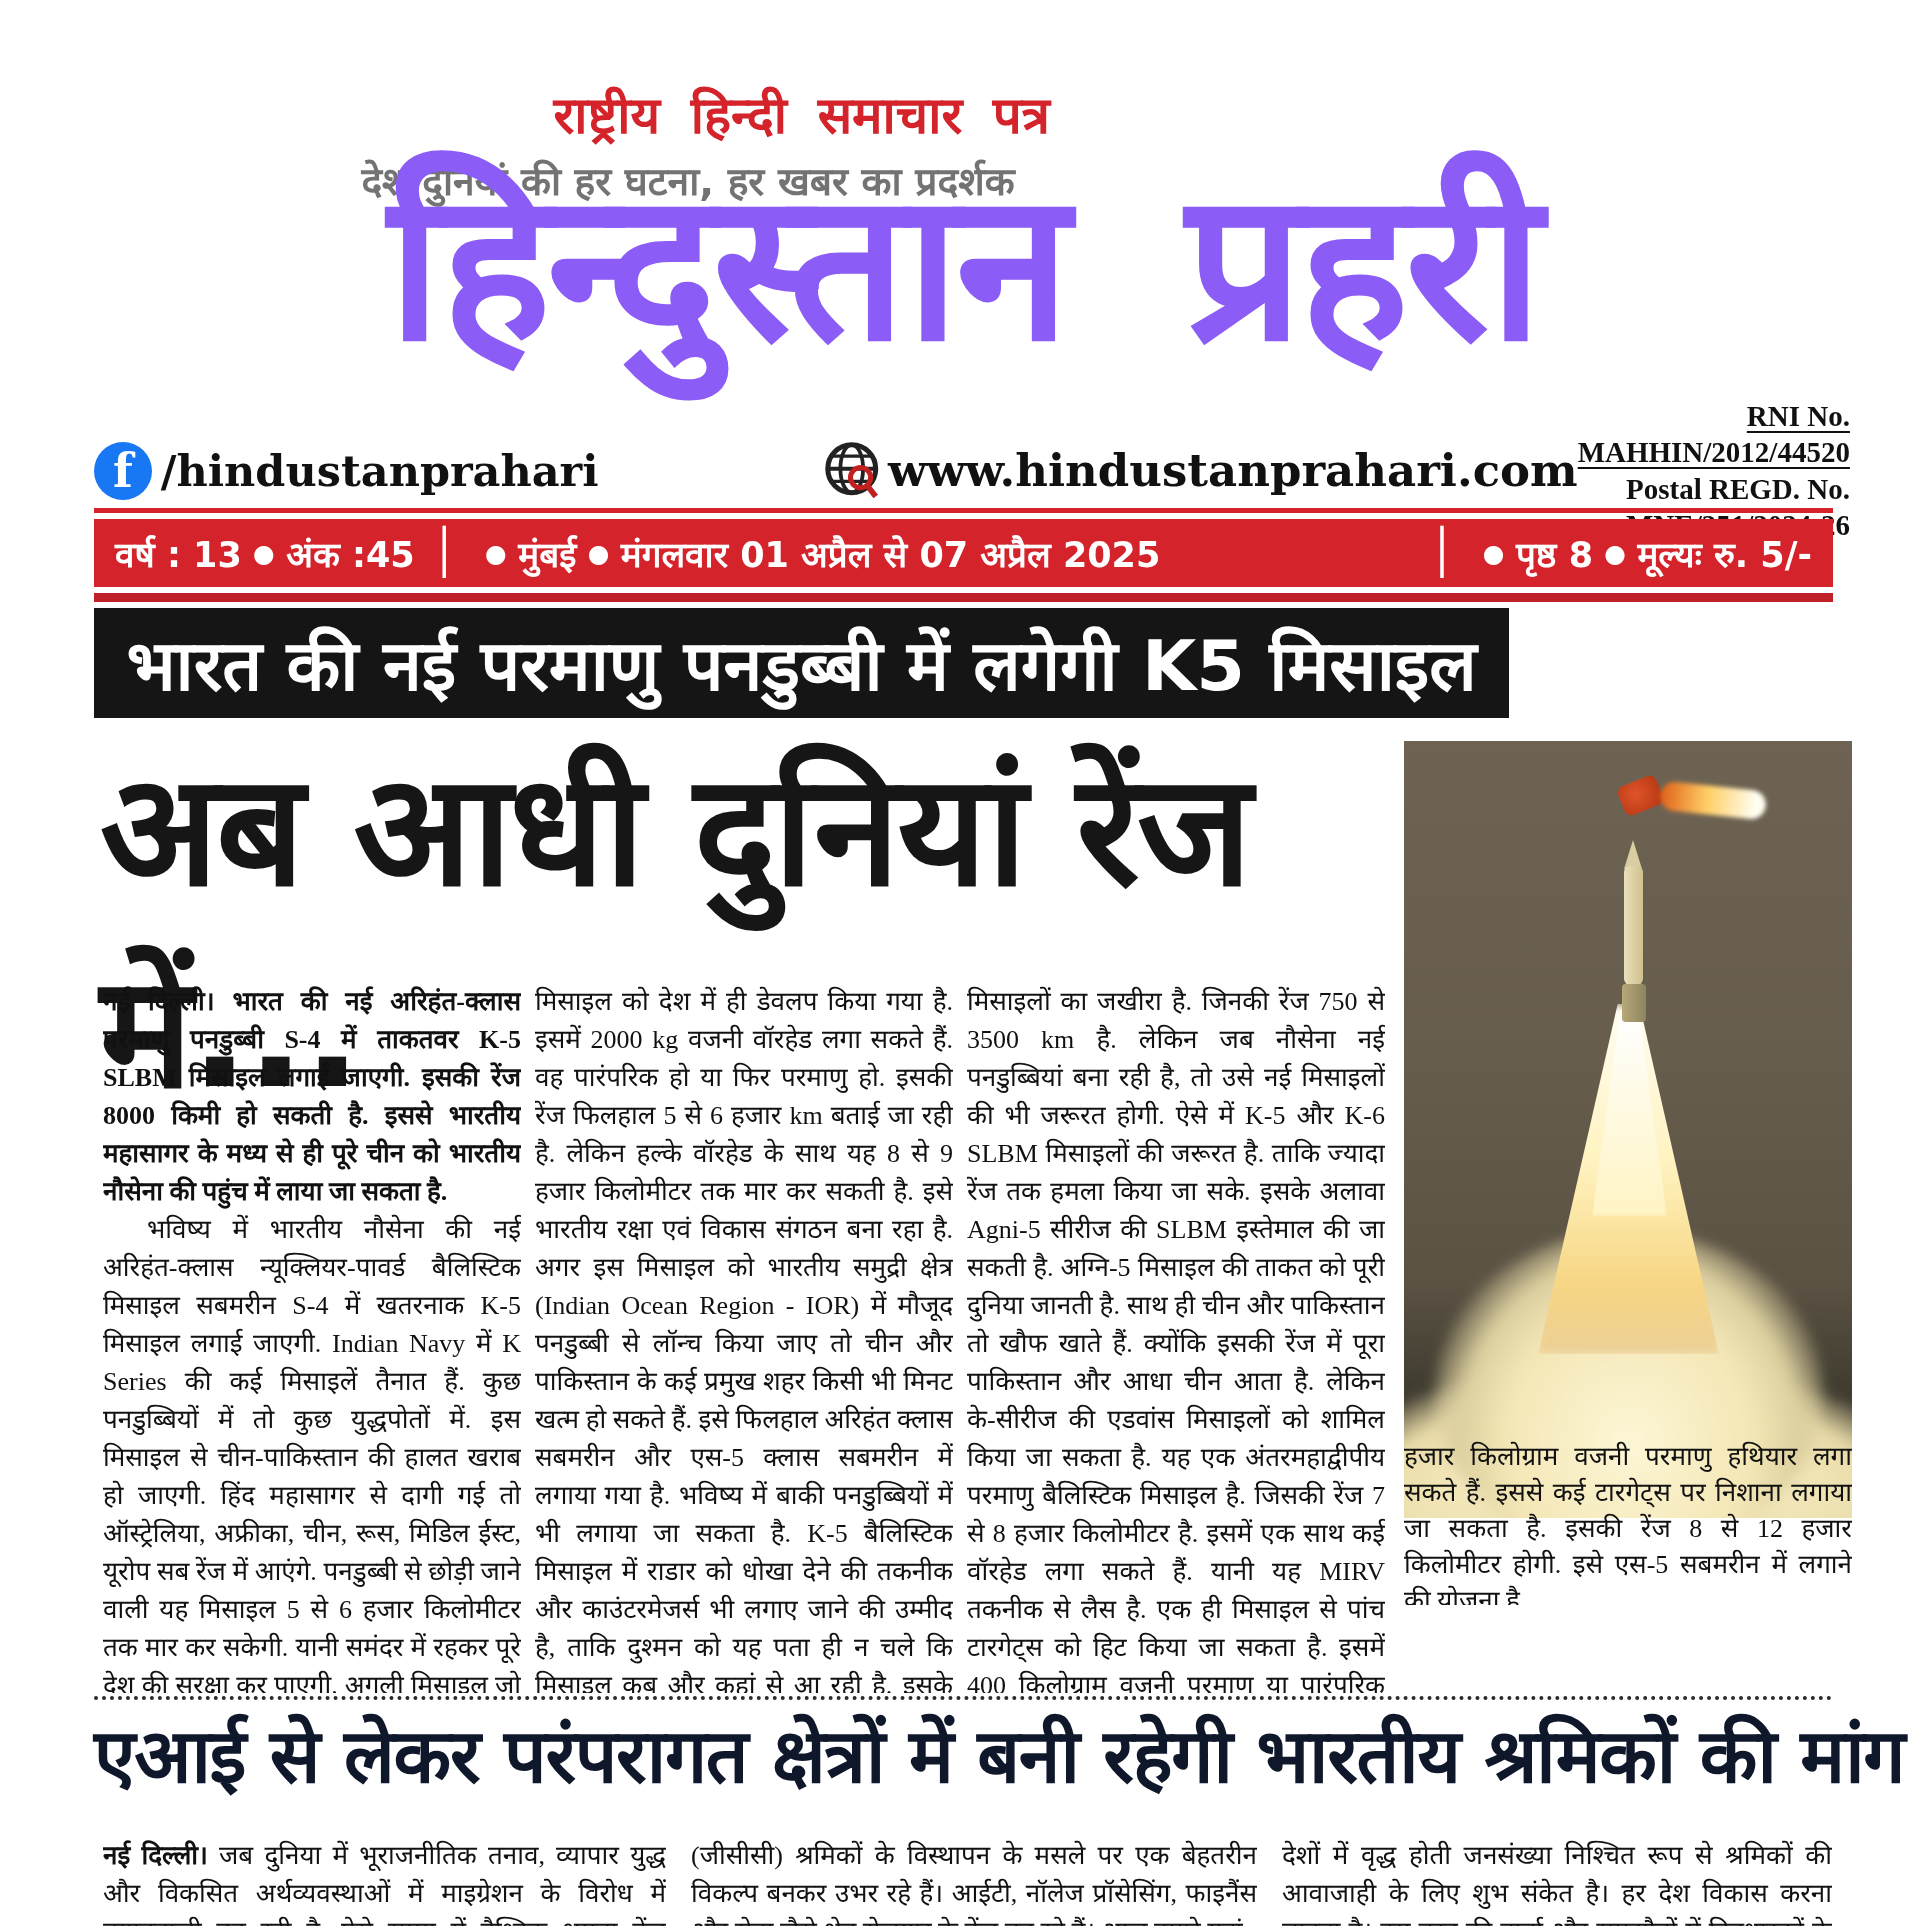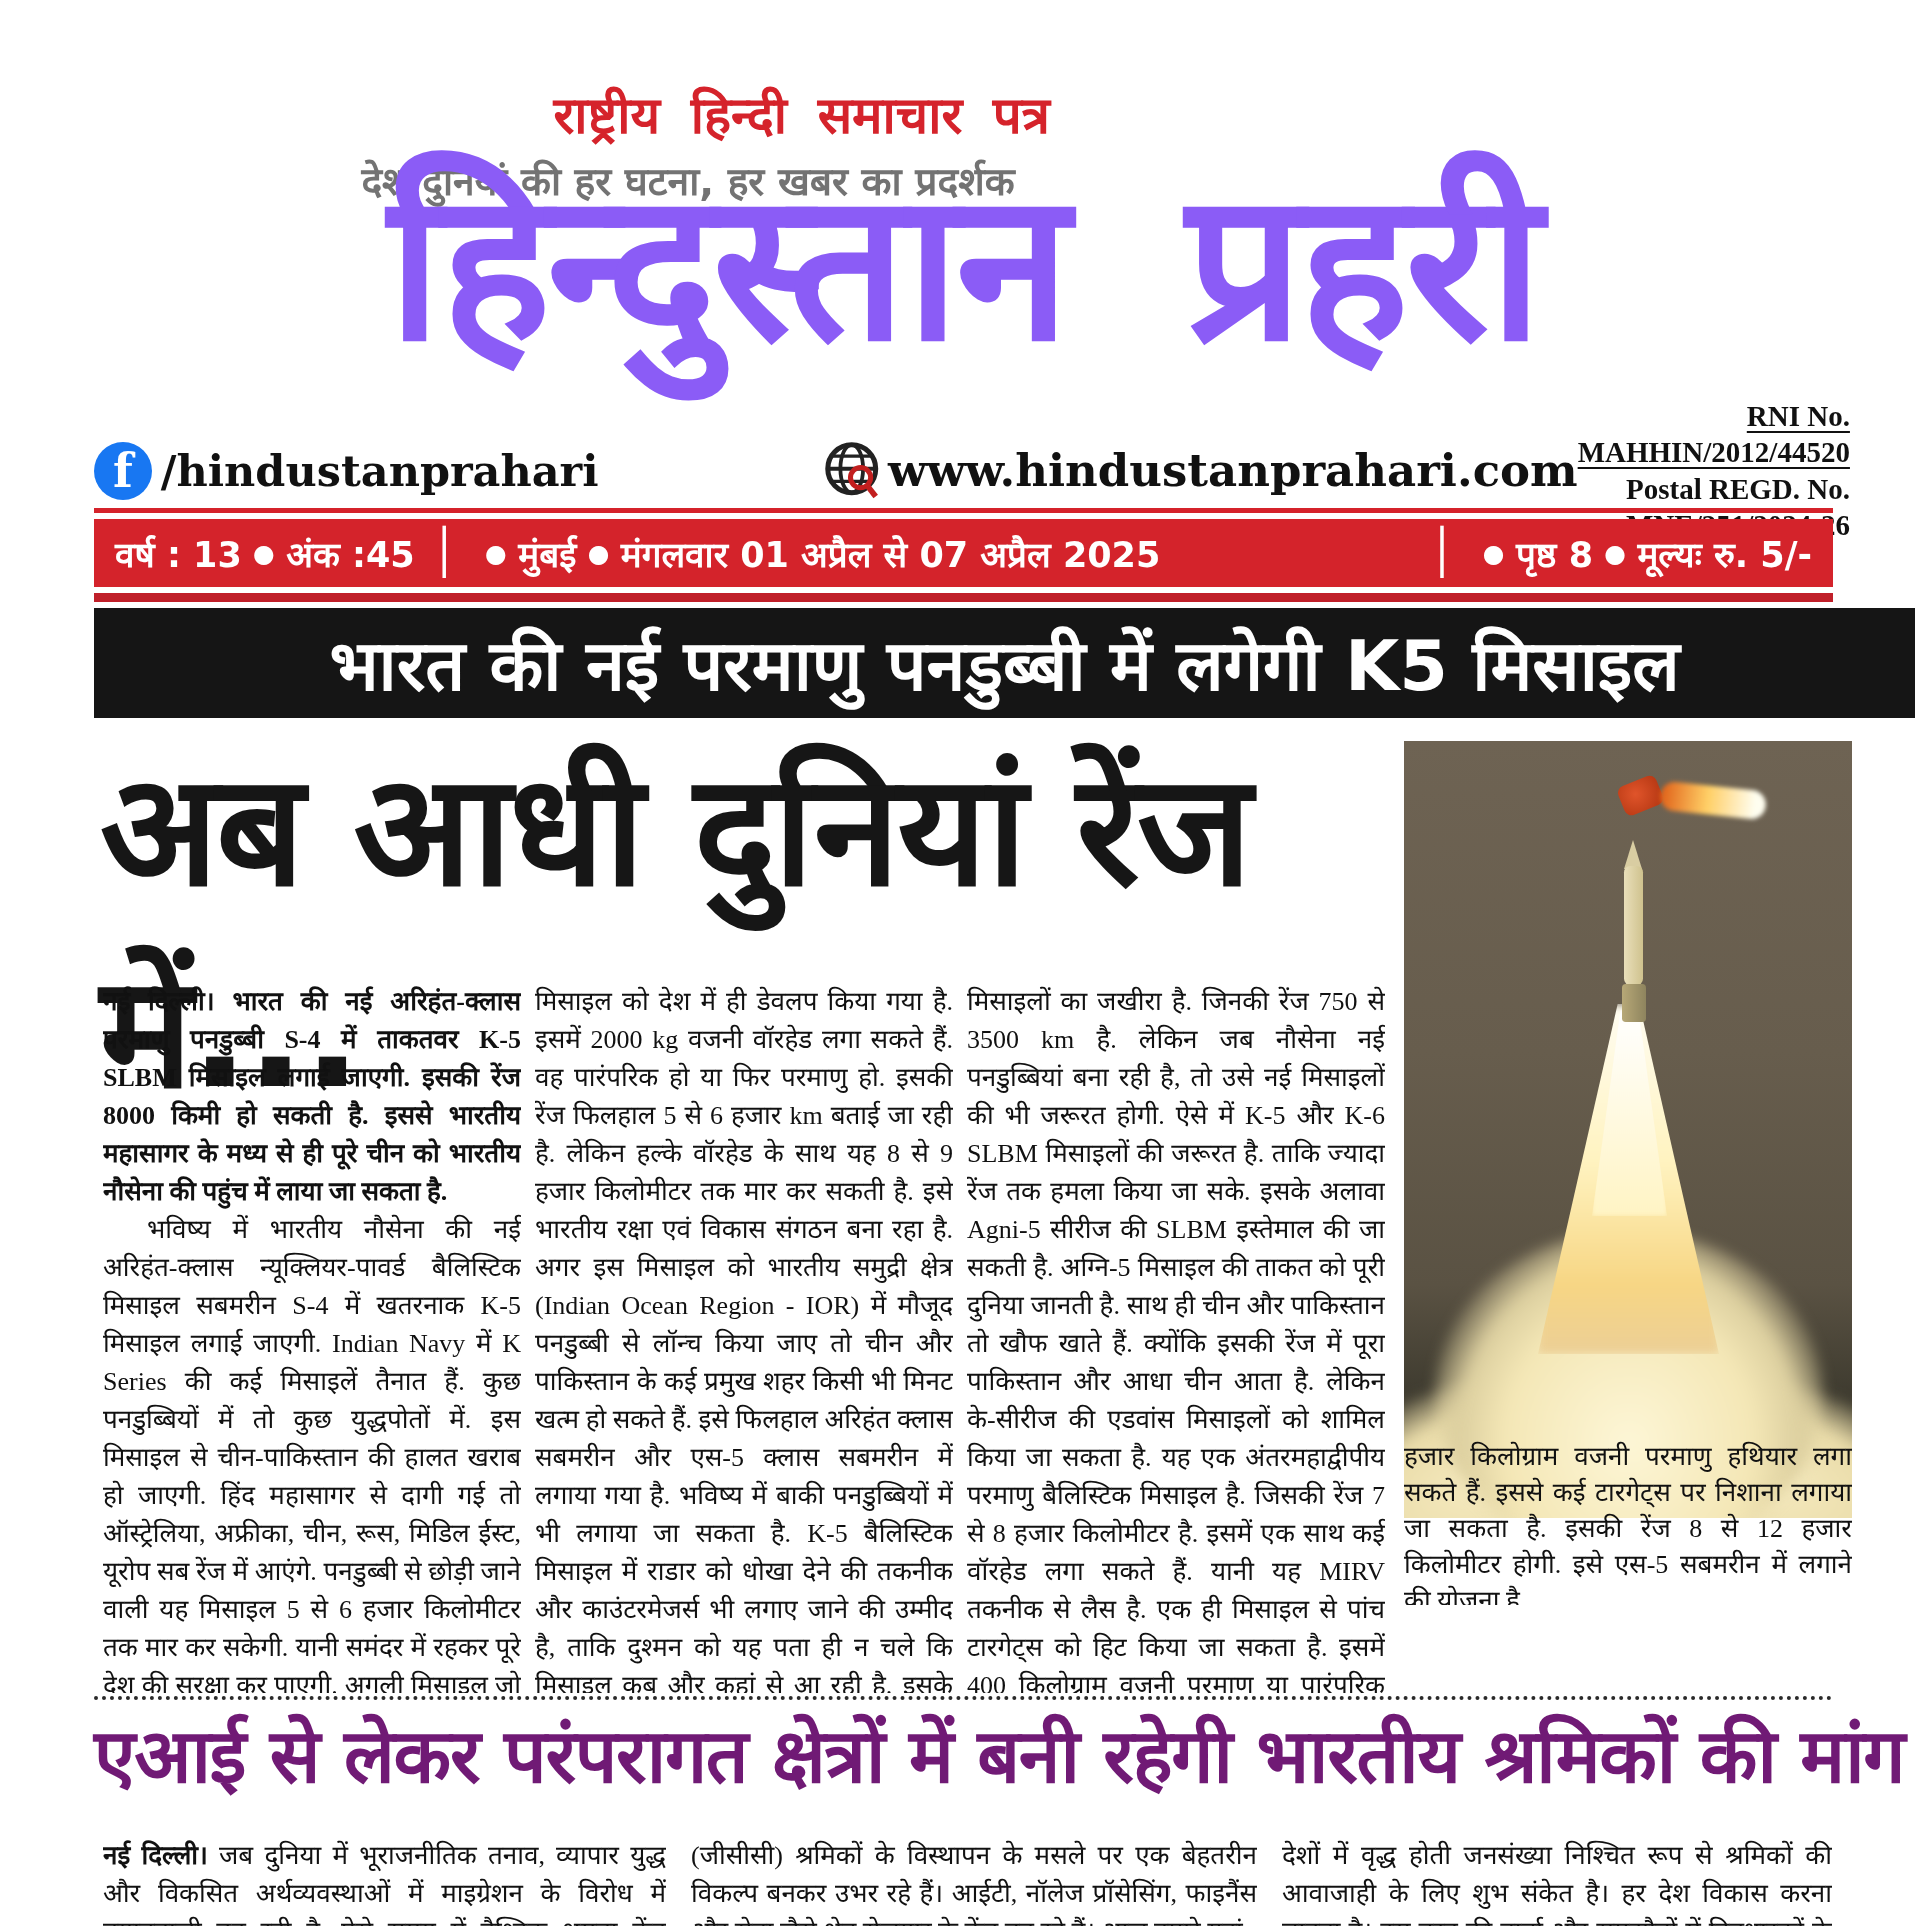--- a/index.html
+++ b/index.html
@@ -43,21 +43,21 @@
   .issue-bar{
     position:absolute;left:94px;top:519px;width:1739px;height:68px;background:#d4232b;
     display:flex;align-items:center;color:#fff;
     font-family:"DejaVu Sans",sans-serif;font-weight:800;font-size:35px;
     padding:0 21px;box-sizing:border-box;white-space:nowrap;
   }
   .issue-bar .dot{font-size:25px;margin:0 11.3px;}
   .issue-bar .pipe{font-weight:400;font-size:44px;margin:0 16.3px;transform:translateY(-2.5px);}
   .issue-bar .sp{flex:1;}
   .strip-black{
-    position:absolute;left:94px;top:608px;width:1821px;height:110px;background:#151515;
+    position:absolute;left:94px;top:608px;width:1415px;height:110px;background:#151515;
     display:flex;align-items:center;justify-content:center;color:#fff;
     font-family:"DejaVu Sans",sans-serif;font-weight:800;font-size:70px;white-space:nowrap;
   }
   
   .lead-headline{
     position:absolute;left:100px;top:730px;width:1301px;
     font-family:"DejaVu Sans",sans-serif;font-weight:800;font-size:155px;line-height:1.3;
     color:#161616;letter-spacing:-2.5px;
   }
   .col{
@@ -116,21 +116,21 @@
     font-size:26px;line-height:36px;text-align:justify;
   }
   
   .dotted-rule{
     position:absolute;left:94px;top:1696px;width:1739px;height:0;
     border-top:4.4px dotted #2a2a2a;
   }
   .second-headline{
     position:absolute;left:94px;top:1708px;width:1739px;text-align:left;
     font-family:"DejaVu Sans",sans-serif;font-weight:800;font-size:75px;line-height:1.3;
-    color:#701a75;white-space:nowrap;letter-spacing:-1.3px;
+    color:#0f172a;white-space:nowrap;letter-spacing:-1.3px;
   }
   .bcol{
     position:absolute;top:1837px;height:89px;width:563px;overflow:hidden;
     font-size:26px;line-height:38px;text-align:justify;
   }
   .bcol p{margin:0;}
   .bcol .dateline{font-weight:700;}
   .bcol1{left:103px;} .bcol2{left:691px;width:566px;} .bcol3{left:1282px;width:550px;}
 </style>
 </head>

